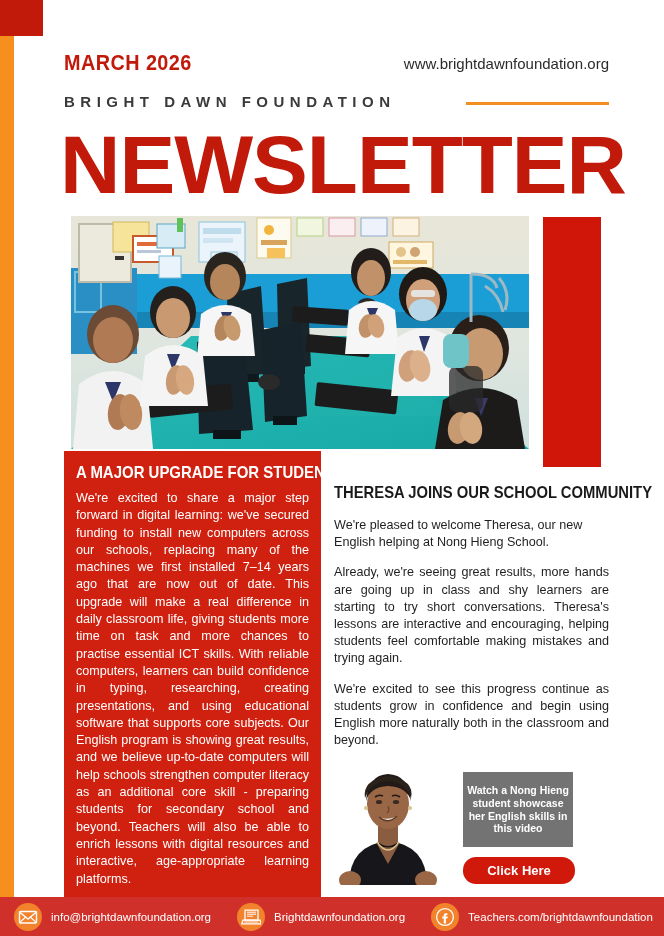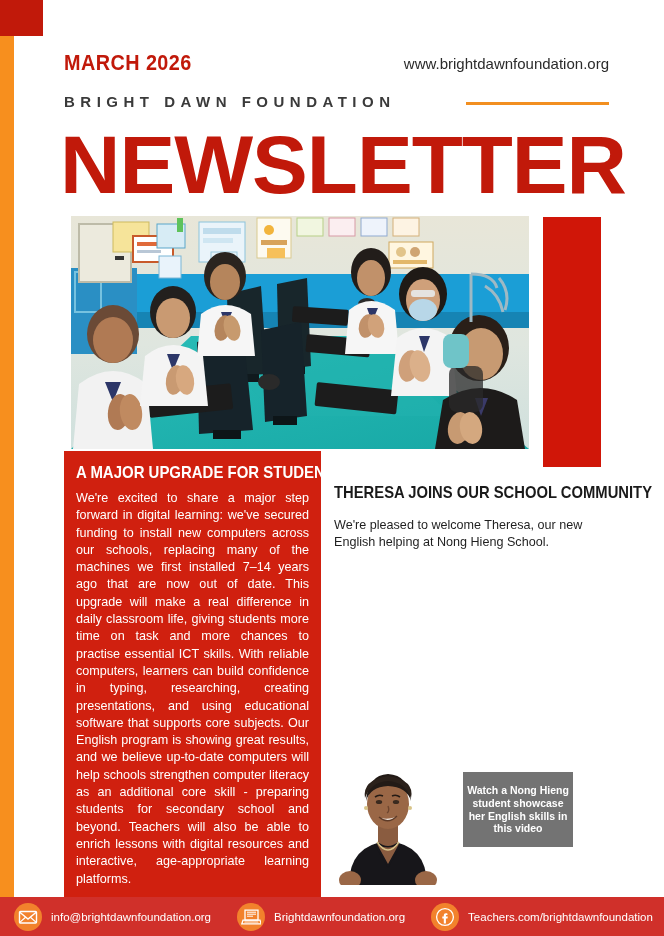--- a/index.html
+++ b/index.html
@@ -413,20 +413,22 @@
   <div class="hero-red-bar"></div>
 
   <div class="article-box">
     <h2 class="article-heading">A MAJOR UPGRADE FOR STUDENTS</h2>
     <p class="article-body">We're excited to share a major step forward in digital learning: we've secured funding to install new computers across our schools, replacing many of the machines we first installed 7–14 years ago that are now out of date. This upgrade will make a real difference in daily classroom life, giving students more time on task and more chances to practise essential ICT skills. With reliable computers, learners can build confidence in typing, researching, creating presentations, and using educational software that supports core subjects. Our English program is showing great results, and we believe up-to-date computers will help schools strengthen computer literacy as an additional core skill - preparing students for secondary school and beyond. Teachers will also be able to enrich lessons with digital resources and interactive, age-appropriate learning platforms.</p>
   </div>
 
   <div class="right-col">
     <h2 class="right-heading">THERESA JOINS OUR SCHOOL COMMUNITY</h2>
     <p class="right-para lead">We're pleased to welcome Theresa, our new English helping at Nong Hieng School.</p>
+    <p class="right-para">Already, we're seeing great results, more hands are going up in class and shy learners are starting to try short conversations. Theresa's lessons are interactive and encouraging, helping students feel comfortable making mistakes and trying again.</p>
+    <p class="right-para">We're excited to see this progress continue as students grow in confidence and begin using English more naturally both in the classroom and beyond.</p>
   </div>
 
   <div class="teacher-photo">
     <svg width="110" height="117" viewBox="0 0 110 117" aria-hidden="true">
       <rect x="0" y="0" width="110" height="117" fill="#ffffff"></rect>
 
       <path d="M16,117 q0,-40 39,-44 q39,4 39,44 Z" fill="#17161a"></path>
 
       <path d="M45,56 h20 v18 q-10,8 -20,0 Z" fill="#8a5c40"></path>
 
@@ -452,20 +454,21 @@
       <circle cx="77" cy="40" r="2" fill="#d8c48a"></circle>
 
       <ellipse cx="17" cy="112" rx="11" ry="9" fill="#9a6746"></ellipse>
       <ellipse cx="93" cy="112" rx="11" ry="9" fill="#9a6746"></ellipse>
     </svg>
   </div>
 
   <div class="video-callout">
     <span>Watch a Nong Hieng student showcase her English skills in this video</span>
   </div>
+  <button class="click-here-btn">Click Here</button>
 
   <div class="footer">
 
     <div class="footer-item" style="margin-left:14px;">
       <span class="footer-icon">
         <svg width="20" height="20" viewBox="0 0 20 20" aria-hidden="true">
           <rect x="1.5" y="4.5" width="17" height="11.5" rx="1" fill="none" stroke="#ffffff" stroke-width="1.4"></rect>
           <path d="M1.5,5 L10,12 L18.5,5" fill="none" stroke="#ffffff" stroke-width="1.4"></path>
           <path d="M1.5,15.6 L7.6,10.2 M18.5,15.6 L12.4,10.2" fill="none" stroke="#ffffff" stroke-width="1.2"></path>
         </svg>

